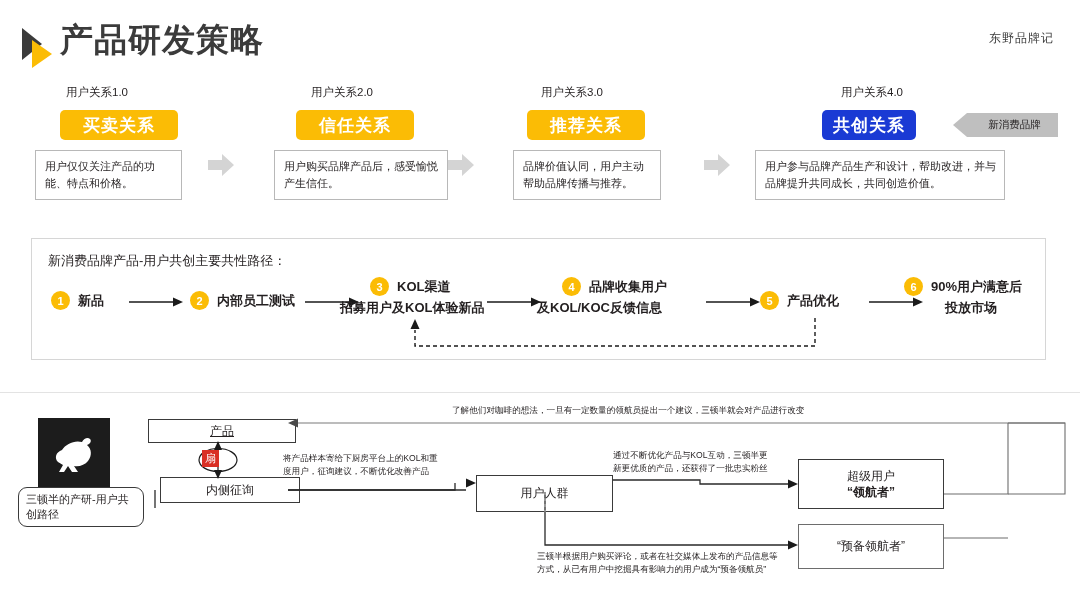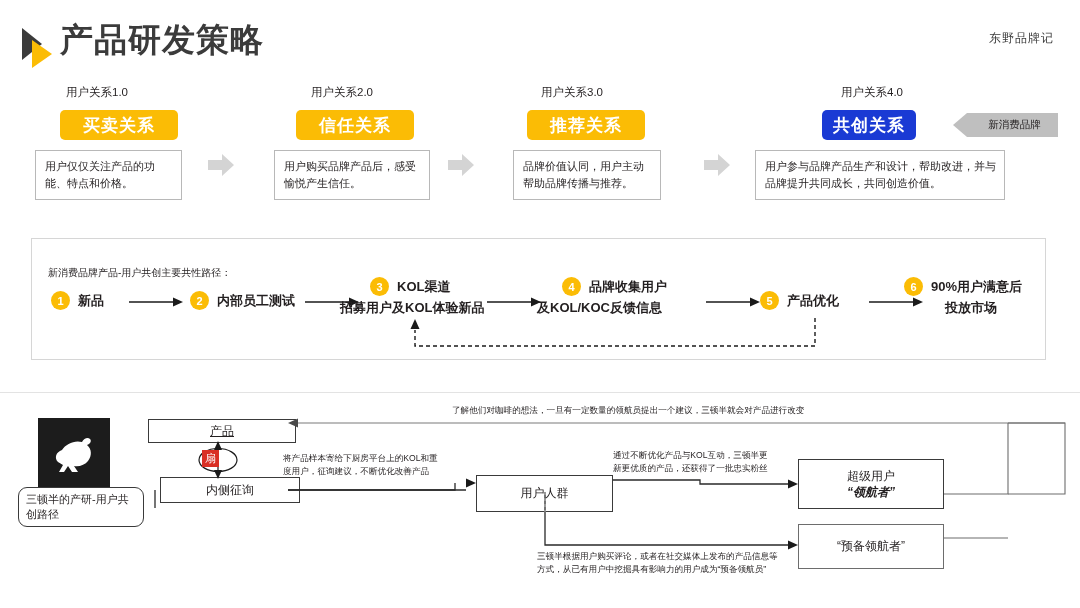--- a/index.html
+++ b/index.html
@@ -32,21 +32,21 @@
     border:1px solid #b8b8b8;background:#ffffff;font-size:11px;line-height:1.55;
     color:#231f20;padding:7px 8px 7px 9px;box-sizing:border-box;
   }
   .arrow-grey{width:26px;height:26px;}
 
   
   #mid-panel{
     left:31px;top:238px;width:1015px;height:122px;
     border:1px solid #d6d6d6;background:#ffffff;box-sizing:border-box;
   }
-  #mid-caption{left:48px;top:266px;font-size:10px;color:#231f20;}
+  #mid-caption{left:48px;top:252px;font-size:13px;color:#231f20;}
   .step-num{
     width:19px;height:19px;border-radius:50%;background:#fbbc05;color:#ffffff;
     font-size:11px;font-weight:bold;display:flex;align-items:center;justify-content:center;
   }
   .step-text{font-size:13px;font-weight:bold;color:#231f20;line-height:1.35;white-space:nowrap;}
   .step-arrow{height:12px;}
 
   
   .dbox{
     border:1.4px solid #3a3a3a;background:#ffffff;box-sizing:border-box;
@@ -80,21 +80,21 @@
 <div class="abs stage-desc" style="left:35px;top:150px;width:147px;height:50px;">用户仅仅关注产品的功能、特点和价格。</div>
 
 <div class="abs" style="left:208px;top:152px;">
   <svg class="arrow-grey" viewBox="0 0 26 26">
       <polygon points="0,8 14,8 14,2 26,13 14,24 14,18 0,18" fill="#d4d4d4"></polygon>
     </svg>
 </div>
 
 <div class="abs stage-label" style="left:311px;top:85px;">用户关系2.0</div>
 <div class="abs stage-pill pill-yellow" style="left:296px;top:110px;width:118px;">信任关系</div>
-<div class="abs stage-desc" style="left:274px;top:150px;width:156px;height:50px;">用户购买品牌产品后，感受愉悦产生信任。</div>
+<div class="abs stage-desc" style="left:274px;top:150px;width:174px;height:50px;">用户购买品牌产品后，感受愉悦产生信任。</div>
 
 <div class="abs" style="left:448px;top:152px;">
   <svg class="arrow-grey" viewBox="0 0 26 26">
       <polygon points="0,8 14,8 14,2 26,13 14,24 14,18 0,18" fill="#d4d4d4"></polygon>
     </svg>
 </div>
 
 <div class="abs stage-label" style="left:541px;top:85px;">用户关系3.0</div>
 <div class="abs stage-pill pill-yellow" style="left:527px;top:110px;width:118px;">推荐关系</div>
 <div class="abs stage-desc" style="left:513px;top:150px;width:148px;height:50px;">品牌价值认同，用户主动帮助品牌传播与推荐。</div>
@@ -199,21 +199,21 @@
   </svg>
 </div>
 <div class="abs" style="left:202px;top:450px;width:17px;height:17px;background:#d93025;display:flex;align-items:center;justify-content:center;">
   <span style="color:#ffffff;font-size:11px;line-height:1;">扇</span>
 </div>
 
 <div class="abs dbox" style="left:476px;top:475px;width:137px;height:37px;">用户人群</div>
 
 <div class="abs dbox" style="left:798px;top:459px;width:146px;height:50px;flex-direction:column;">
   <span>超级用户</span>
-  <span style="font-weight:bold;font-style:italic;">“领航者”</span>
+  <span style="font-weight:bold;">“领航者”</span>
 </div>
 
 <div class="abs dbox thin" style="left:798px;top:524px;width:146px;height:45px;">“预备领航者”</div>
 
 <div class="abs" style="left:0;top:392px;width:1080px;height:216px;">
   <svg width="1080" height="216" viewBox="0 0 1080 216">
     <g stroke="#7a7a7a" stroke-width="1.2" fill="none">
 
       <path d="M 1065 31 L 297 31"></path>
     </g>

